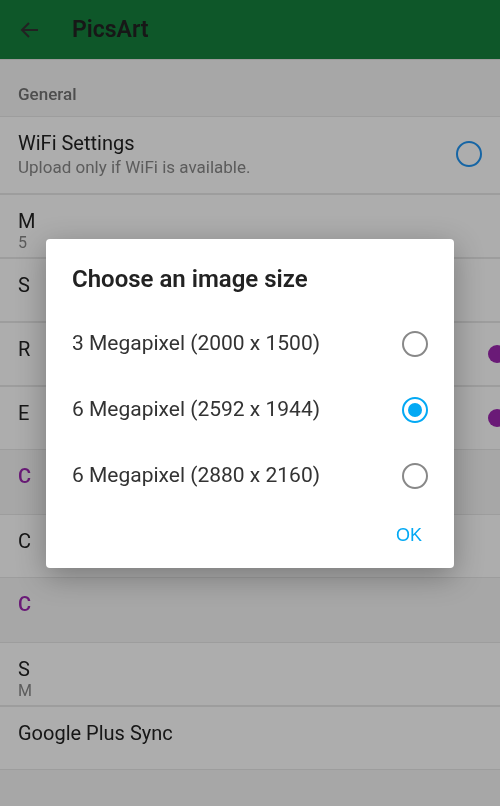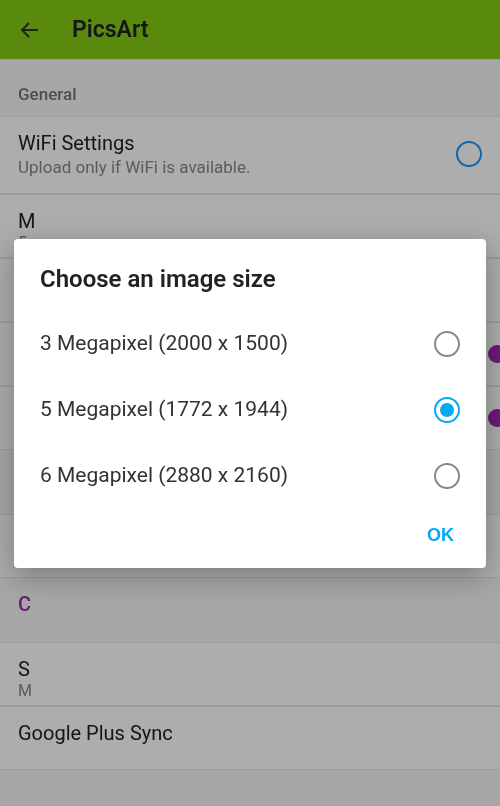--- a/index.html
+++ b/index.html
@@ -1,47 +1,47 @@
 <!DOCTYPE html>
 <html><head>
 <meta charset="utf-8">
 <style>
   * { box-sizing: border-box; margin: 0; padding: 0; }
   html, body { width: 500px; height: 806px; overflow: hidden; font-family: -apple-system, Roboto, Arial, sans-serif; }
   body { background: #f7f7f7; position: relative; }
 
-  .topbar { display: flex; align-items: center; height: 60px; padding: 0 18px; background: #84cc16; border-bottom: 1px solid #e5e5e5; }
+  .topbar { display: flex; align-items: center; height: 60px; padding: 0 18px; background: #15803d; border-bottom: 1px solid #e5e5e5; }
   .back-arrow { width: 24px; height: 24px; display: flex; align-items: center; justify-content: center; }
   .back-arrow svg { stroke: #333; stroke-width: 2; fill: none; }
   .topbar-title { font-size: 23px; font-weight: 600; color: #222; margin-left: 30px; }
 
   .section-header { color: #737373; font-size: 17px; font-weight: 500; padding: 24px 18px 12px; }
   .pref-row { background: #fff; padding: 14px 18px 16px; border-top: 1px solid #e8e8e8; border-bottom: 1px solid #e8e8e8; display: flex; align-items: center; }
   .pref-text { flex: 1; }
   .pref-title { font-size: 20px; color: #222; }
   .pref-sub { font-size: 17px; color: #888; margin-top: 2px; }
   .pref-radio { width: 26px; height: 26px; border: 2px solid #2196f3; border-radius: 50%; }
 
   .bg-rows .row { background: #fff; border-top: 1px solid #e8e8e8; border-bottom: 1px solid #e8e8e8; padding: 14px 18px; height: 64px; }
   .row-char { font-size: 20px; color: #222; }
   .row-char.purple { color: #9c27b0; font-weight: 500; }
   .bg-rows .row.with-toggle { position: relative; }
   .toggle-dot { position: absolute; right: -6px; top: 22px; width: 18px; height: 18px; background: #9c27b0; border-radius: 50%; }
 
   .overlay { position: absolute; inset: 0; background: rgba(0,0,0,0.32); display: flex; align-items: center; justify-content: center; }
-  .dialog { width: 472px; background: #fff; border-radius: 4px; box-shadow: 0 8px 30px rgba(0,0,0,0.3); padding: 22px 0 10px; max-height: 580px; display: flex; flex-direction: column; }
+  .dialog { width: 408px; background: #fff; border-radius: 4px; box-shadow: 0 8px 30px rgba(0,0,0,0.3); padding: 22px 0 10px; max-height: 580px; display: flex; flex-direction: column; }
   .dialog-title { font-size: 24px; font-weight: 600; color: #222; padding: 4px 26px 18px; }
   .options { overflow-y: auto; }
   .opt { display: flex; align-items: center; padding: 8px 26px; min-height: 66px; }
   .opt-label { flex: 1; font-size: 21px; color: #333; line-height: 1.3; padding-right: 0; }
   .radio { width: 26px; height: 26px; border: 2px solid #888; border-radius: 50%; flex-shrink: 0; position: relative; }
   .radio.checked { border-color: #03a9f4; }
   .radio.checked::after { content: ""; position: absolute; width: 14px; height: 14px; background: #03a9f4; border-radius: 50%; top: 50%; left: 50%; transform: translate(-50%, -50%); }
   .dialog-actions { display: flex; justify-content: flex-end; padding: 10px 22px 6px; }
-  .ok-btn { color: #03a9f4; font-size: 18px; font-weight: 700; background: none; border: none; padding: 6px 10px; cursor: pointer; }
+  .ok-btn { color: #03a9f4; font-size: 18px; font-weight: 400; background: none; border: none; padding: 6px 10px; cursor: pointer; }
 </style>
 </head>
 <body>
 
 <div class="topbar">
   <div class="back-arrow">
     <svg viewBox="0 0 24 24" width="24" height="24">
         <line x1="4" y1="12" x2="20" y2="12"></line>
         <polyline points="11,5 4,12 11,19"></polyline>
       </svg>
@@ -79,21 +79,21 @@
 
 <div class="overlay">
   <div class="dialog">
     <div class="dialog-title">Choose an image size</div>
     <div class="options" id="opts">
         <div class="opt">
           <div class="opt-label">3 Megapixel (2000 x 1500)</div>
           <div class="radio"></div>
         </div>
         <div class="opt">
-          <div class="opt-label">5 Megapixel (1772 x 1944)</div>
+          <div class="opt-label">6 Megapixel (2592 x 1944)</div>
           <div class="radio checked"></div>
         </div>
         <div class="opt">
           <div class="opt-label">6 Megapixel (2880 x 2160)</div>
           <div class="radio"></div>
         </div>
       </div>
     <div class="dialog-actions">
       <button class="ok-btn">OK</button>
     </div>

